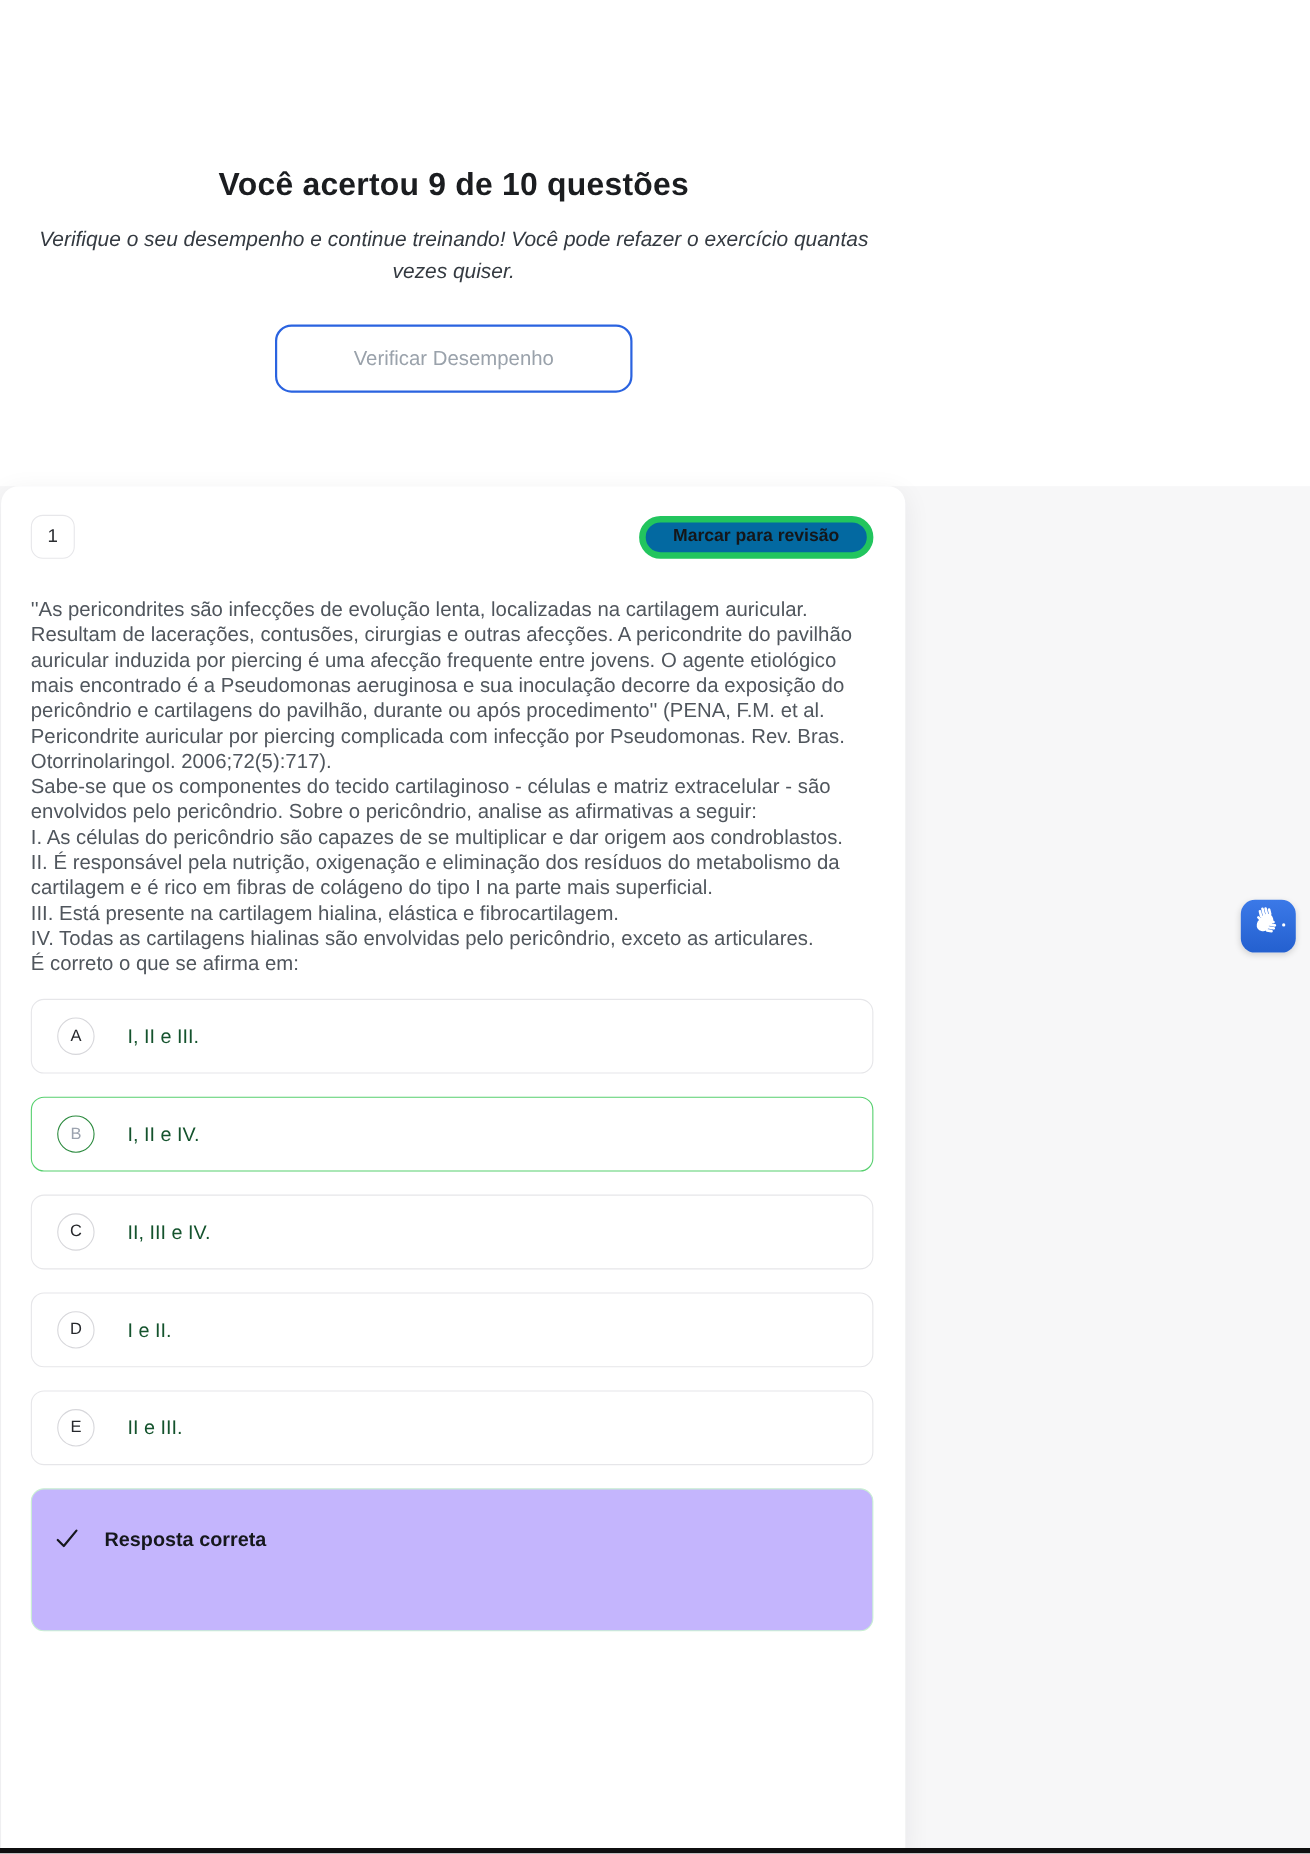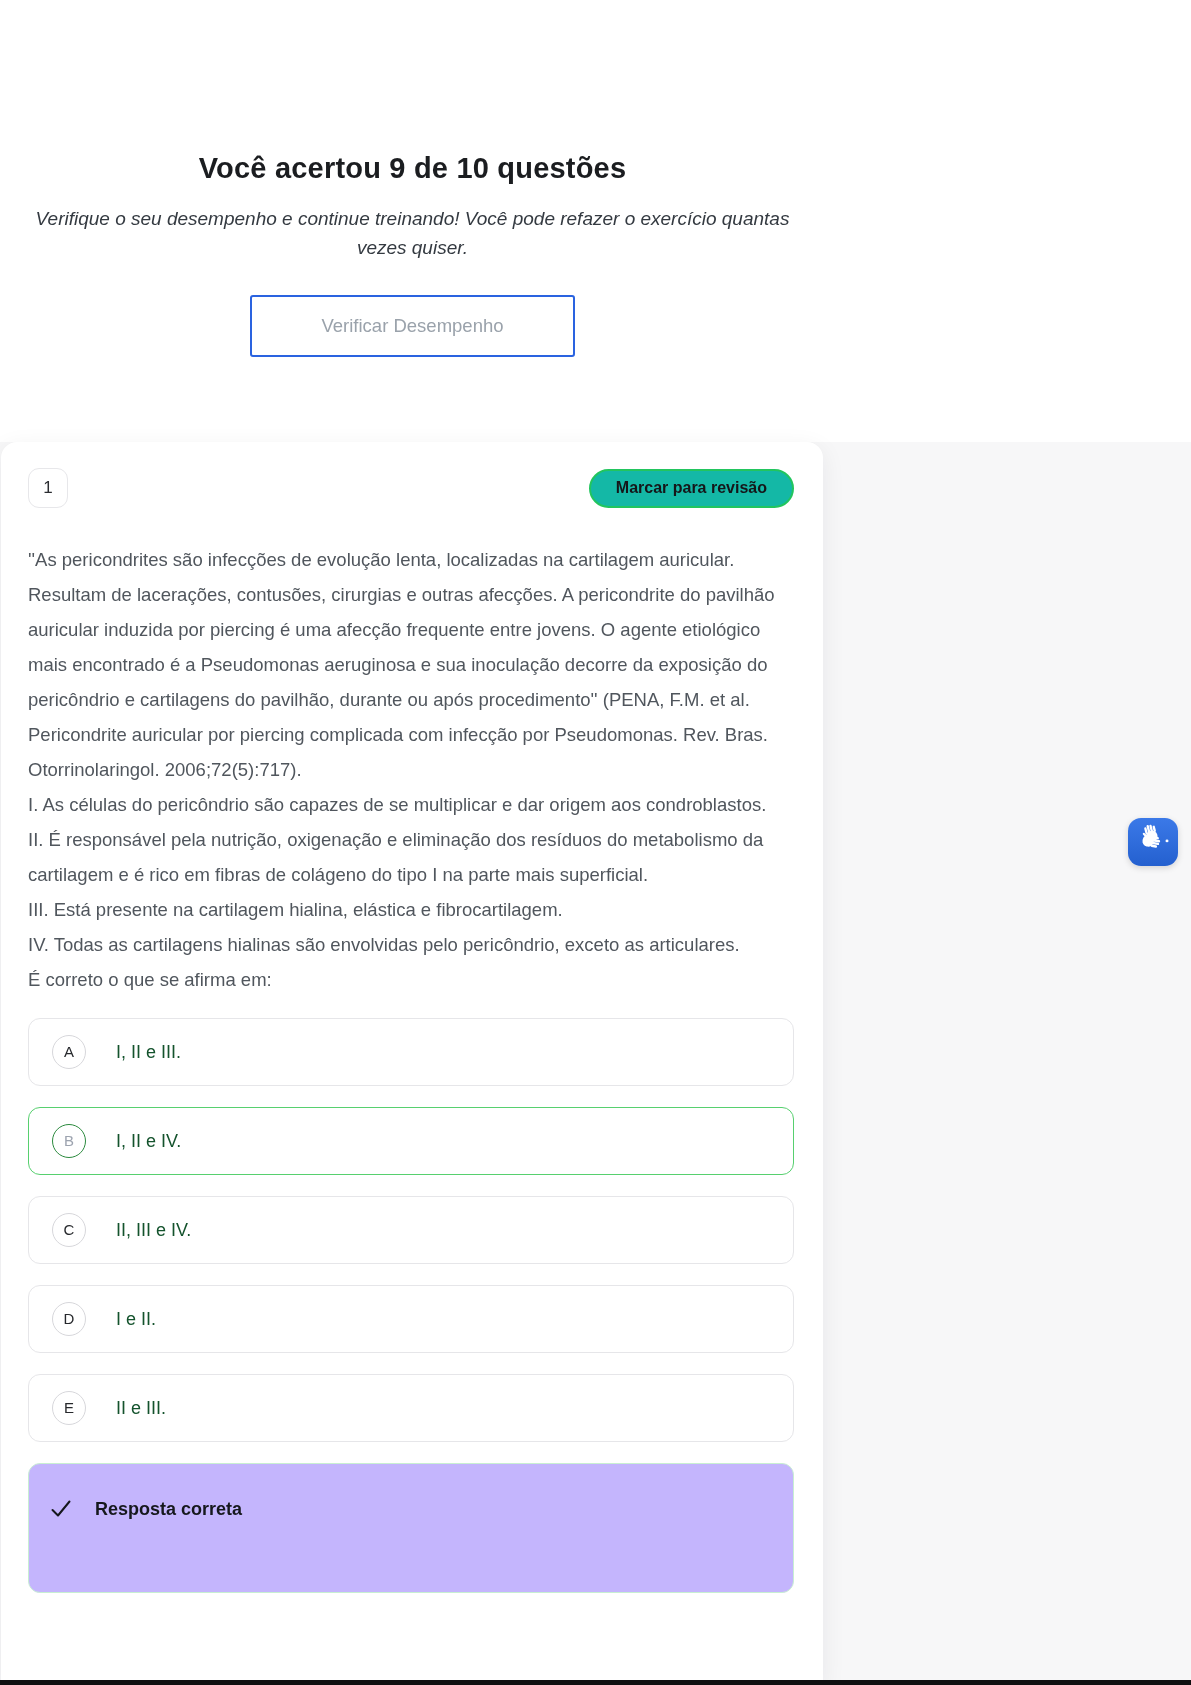--- a/index.html
+++ b/index.html
@@ -5,39 +5,39 @@
   * { margin:0; padding:0; box-sizing:border-box; }
   html,body { width:1191px; height:1685px; overflow:hidden; background:#ffffff;
               font-family:"Liberation Sans", sans-serif; }
   .page { position:relative; width:1191px; height:1685px; }
 
   
   .results { position:absolute; left:1px; top:150px; width:823px; text-align:center; }
   .results h1 { font-size:29px; line-height:36px; font-weight:700; color:#1b1d20; letter-spacing:.2px; }
   .results p  { margin:18px auto 0; width:760px; font-size:19px; line-height:29px; color:#343a41;font-style:italic; }
   .verify-btn { display:block; margin:33px auto 0; width:325px; height:62px;
-                background:#ffffff; border:2px solid #2a63e0; border-radius:3px;
+                background:#ffffff; border:2px solid #2a63e0; border-radius:15px;
                 color:#9aa2ab; font-size:18.5px; font-family:"Liberation Sans",sans-serif; cursor:pointer; }
 
   
   .lower-bg { position:absolute; left:0; top:442px; width:1191px; height:1243px; background:#f7f7f8; }
 
   
   .question-card { position:absolute; left:1px; top:442px; width:822px; height:1243px;
                    background:#ffffff; border-radius:16px 16px 0 0;
                    box-shadow:0 6px 24px rgba(16,24,40,.07);
                    padding:26px 29px 0 27px; }
   .card-head { display:flex; justify-content:space-between; align-items:center; }
   .q-number { width:40px; height:40px; border:1.5px solid #e7e7ea; border-radius:11px;
               text-align:center; line-height:38px; font-size:17px; color:#2b2d31; background:#fff; }
-  .review-pill { height:39px; padding:0 25px; border:2px solid #22c55e; border-radius:999px;
-                 background:#14b8a6; font-size:16px; font-weight:600; color:#151619;
+  .review-pill { height:39px; padding:0 25px; border:6px solid #22c55e; border-radius:999px;
+                 background:#0369a1; font-size:16px; font-weight:600; color:#151619;
                  font-family:"Liberation Sans",sans-serif; cursor:pointer; }
 
-  .statement { margin-top:34px; width:766px; font-size:18.5px; line-height:35px; color:#50565d; }
+  .statement { margin-top:34px; width:766px; font-size:18.5px; line-height:23px; color:#50565d; }
 
   
   .options { margin-top:14px; }
   .option { display:flex; align-items:center; width:766px; height:68px; margin-top:21px;
             border:1.5px solid #e6e6e9; border-radius:12px; background:#fff;
             padding-left:23px; cursor:pointer; }
   .option .circle { flex:0 0 34px; width:34px; height:34px; border:1.5px solid #d7d7db; border-radius:50%;
                     text-align:center; line-height:32px; font-size:15px; color:#26282c; background:#fff; }
   .option .opt-text { margin-left:30px; font-size:18px; color:#14532d; }
   .option.correct { border-color:#57d06f; }
@@ -74,20 +74,21 @@
 
   <section class="question-card">
 
     <div class="card-head">
       <div class="q-number">1</div>
       <button class="review-pill">Marcar para revisão</button>
     </div>
 
     <div class="statement">
       <div>''As pericondrites são infecções de evolução lenta, localizadas na cartilagem auricular. Resultam de lacerações, contusões, cirurgias e outras afecções. A pericondrite do pavilhão auricular induzida por piercing é uma afecção frequente entre jovens. O agente etiológico mais encontrado é a Pseudomonas aeruginosa e sua inoculação decorre da exposição do pericôndrio e cartilagens do pavilhão, durante ou após procedimento'' (PENA, F.M. et al. Pericondrite auricular por piercing complicada com infecção por Pseudomonas. Rev. Bras. Otorrinolaringol. 2006;72(5):717).</div>
+      <div>Sabe-se que os componentes do tecido cartilaginoso - células e matriz extracelular - são envolvidos pelo pericôndrio. Sobre o pericôndrio, analise as afirmativas a seguir:</div>
       <div>I. As células do pericôndrio são capazes de se multiplicar e dar origem aos condroblastos.</div>
       <div>II. É responsável pela nutrição, oxigenação e eliminação dos resíduos do metabolismo da cartilagem e é rico em fibras de colágeno do tipo I na parte mais superficial.</div>
       <div>III. Está presente na cartilagem hialina, elástica e fibrocartilagem.</div>
       <div>IV. Todas as cartilagens hialinas são envolvidas pelo pericôndrio, exceto as articulares.</div>
       <div>É correto o que se afirma em:</div>
     </div>
 
     <div class="options">
 
       <div class="option">

